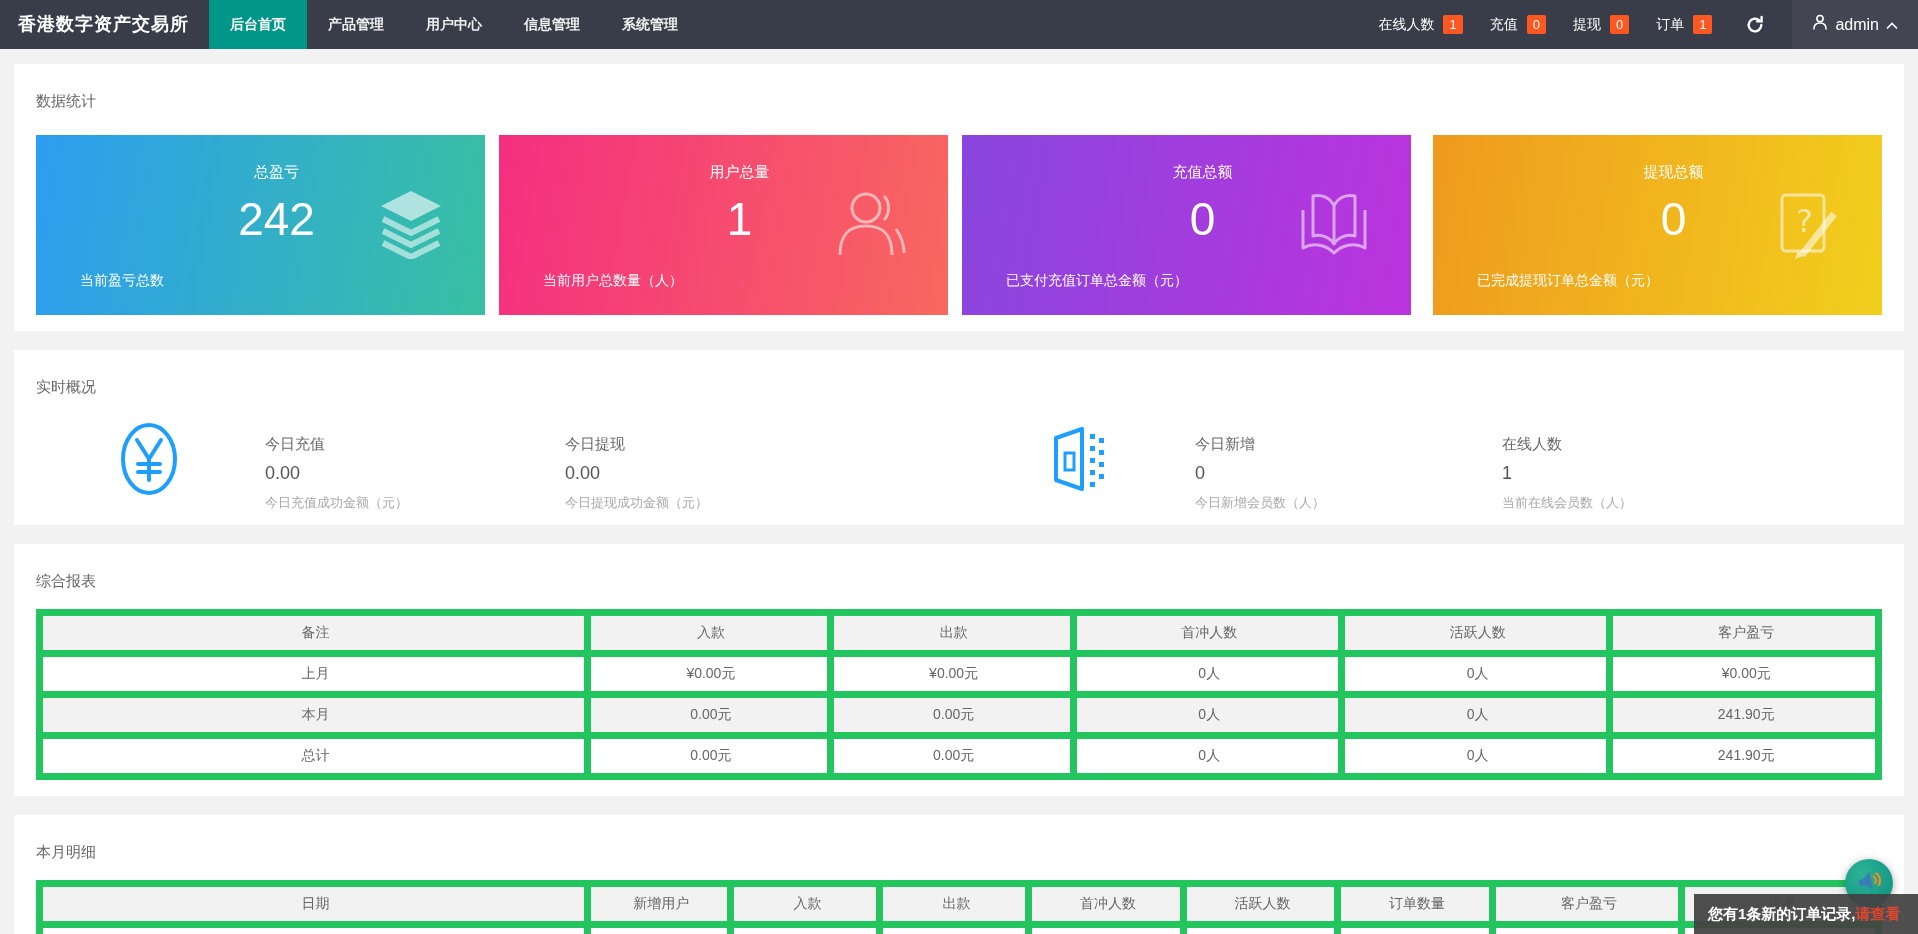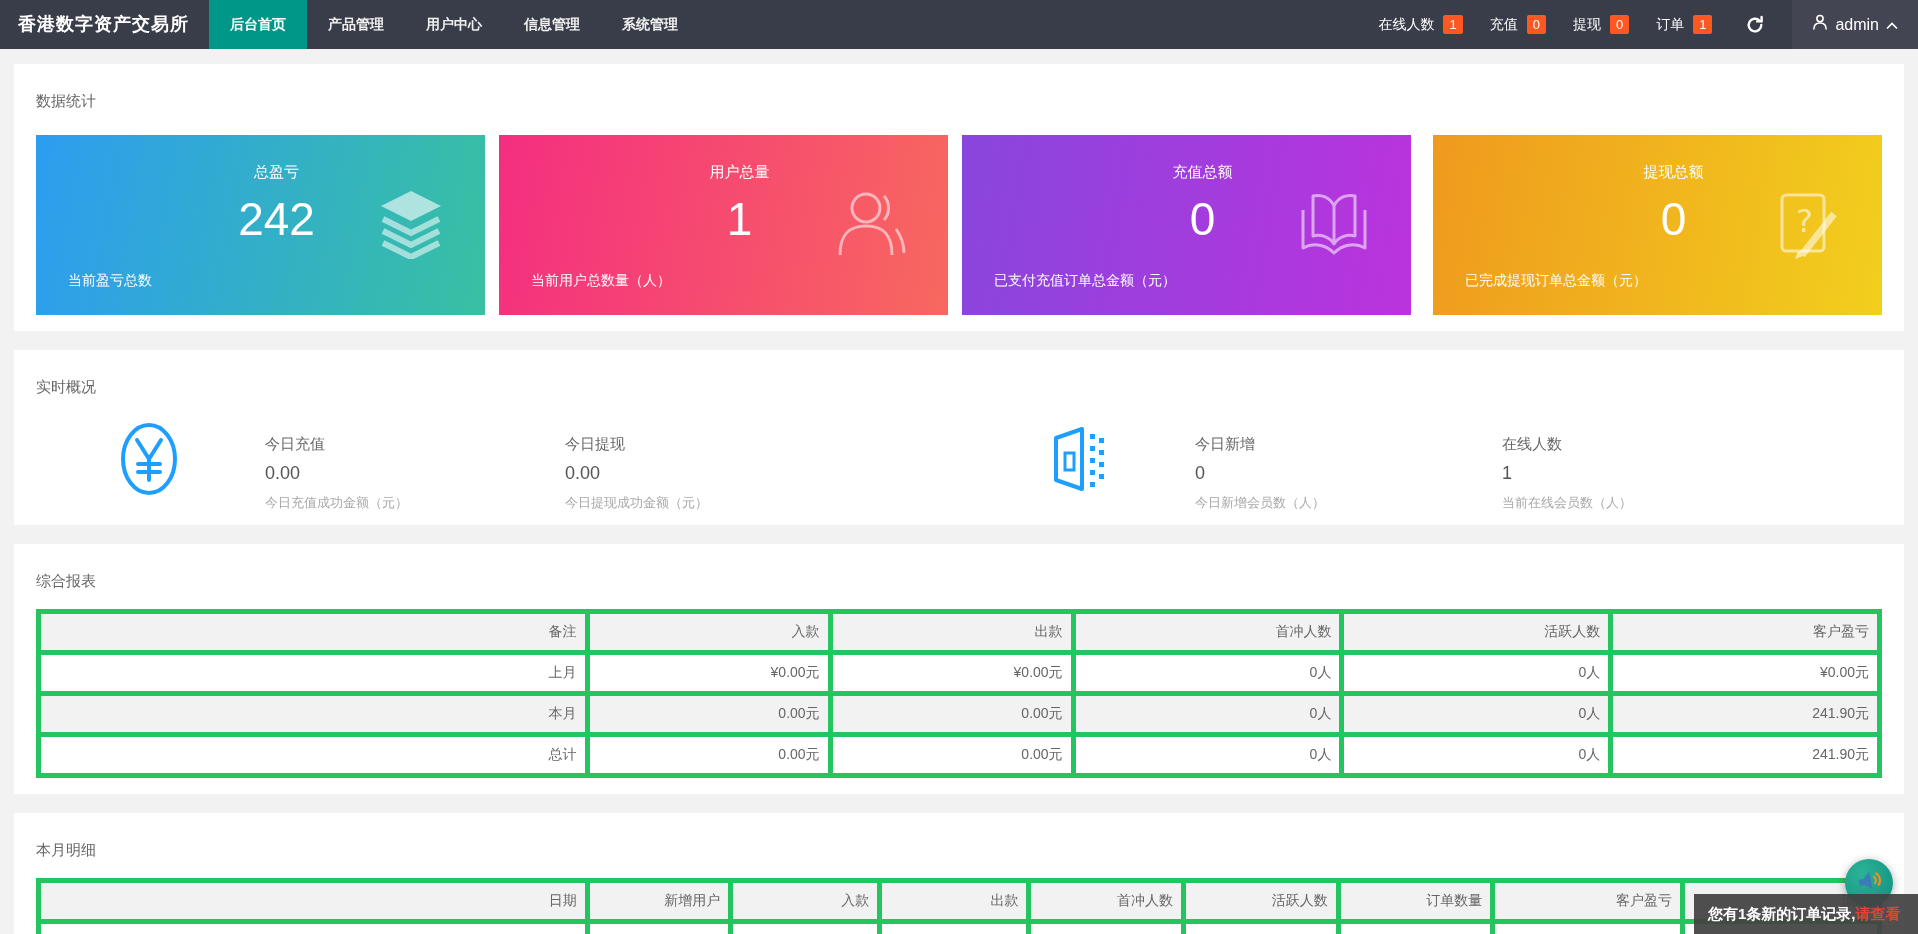--- a/index.html
+++ b/index.html
@@ -22,38 +22,38 @@
   
   .main { padding:15px 14px 0; }
   .panel { background:#fff; margin-bottom:19px; padding:28px 22px 16px; }
   .panel-title { font-size:15px; color:#666; }
 
   
   .cards { display:flex; gap:14px; margin-top:24px; }
   .card { flex:1; height:180px; position:relative; color:#fff; padding:28px 0 0 32px; overflow:hidden;text-align:center; }
   .card-title { font-size:15px; }
   .card-value { font-size:46px; margin-top:12px; line-height:1.1; }
-  .card-desc { position:absolute; left:32px; bottom:25px; font-size:14px; }
+  .card-desc { position:absolute; left:44px; bottom:25px; font-size:14px; }
   .card-icon { position:absolute; right:38px; top:50%; transform:translateY(-50%); }
 
   
   .stats-row { display:flex; align-items:center; margin-top:16px; height:96px; }
   .stat { width:300px;margin-top:24px; }
   .stat-label { font-size:15px; color:#666; }
   .stat-value { font-size:18px; color:#555; margin-top:9px; }
   .stat-desc { font-size:13px; color:#a8a8a8; margin-top:10px; }
   .icon-yen { margin-left:84px; }
   .stat-1 { margin-left:87px; }
   .icon-building { margin-left:186px; }
   .stat-3 { margin-left:88px; }
   .stat-4 { margin-left:7px; }
 
   
   table { width:100%; border-collapse:collapse; margin-top:18px; font-size:14px; color:#666; table-layout:fixed; }
-  th,td { border:5px solid #22c55e; height:41px; padding:0 8px 0 12px; text-align:right; font-weight:normal; overflow:hidden; white-space:nowrap; }
+  th,td { border:7px solid #22c55e; height:41px; padding:0 8px 0 12px; text-align:center; font-weight:normal; overflow:hidden; white-space:nowrap; }
   th { background:#f2f2f2; color:#666; }
   tbody tr:nth-child(even) td { background:#f2f2f2; }
 
   
   .bell-btn { position:absolute; left:1845px; top:859px; width:48px; height:48px; border-radius:50%;
     background:radial-gradient(circle at 35% 30%,#2cb396,#0d8e7f); z-index:10; display:flex; align-items:center;
     justify-content:center; box-shadow:0 2px 8px rgba(0,0,0,0.35); cursor:pointer; }
   .toast { position:absolute; left:1694px; top:894px; width:300px; height:40px; background:rgba(66,66,66,0.93);
     color:#fff; font-size:15px; font-weight:bold; line-height:40px; padding-left:14px; z-index:20; white-space:nowrap; }
   .toast-action { color:#e0452e; cursor:pointer; }

